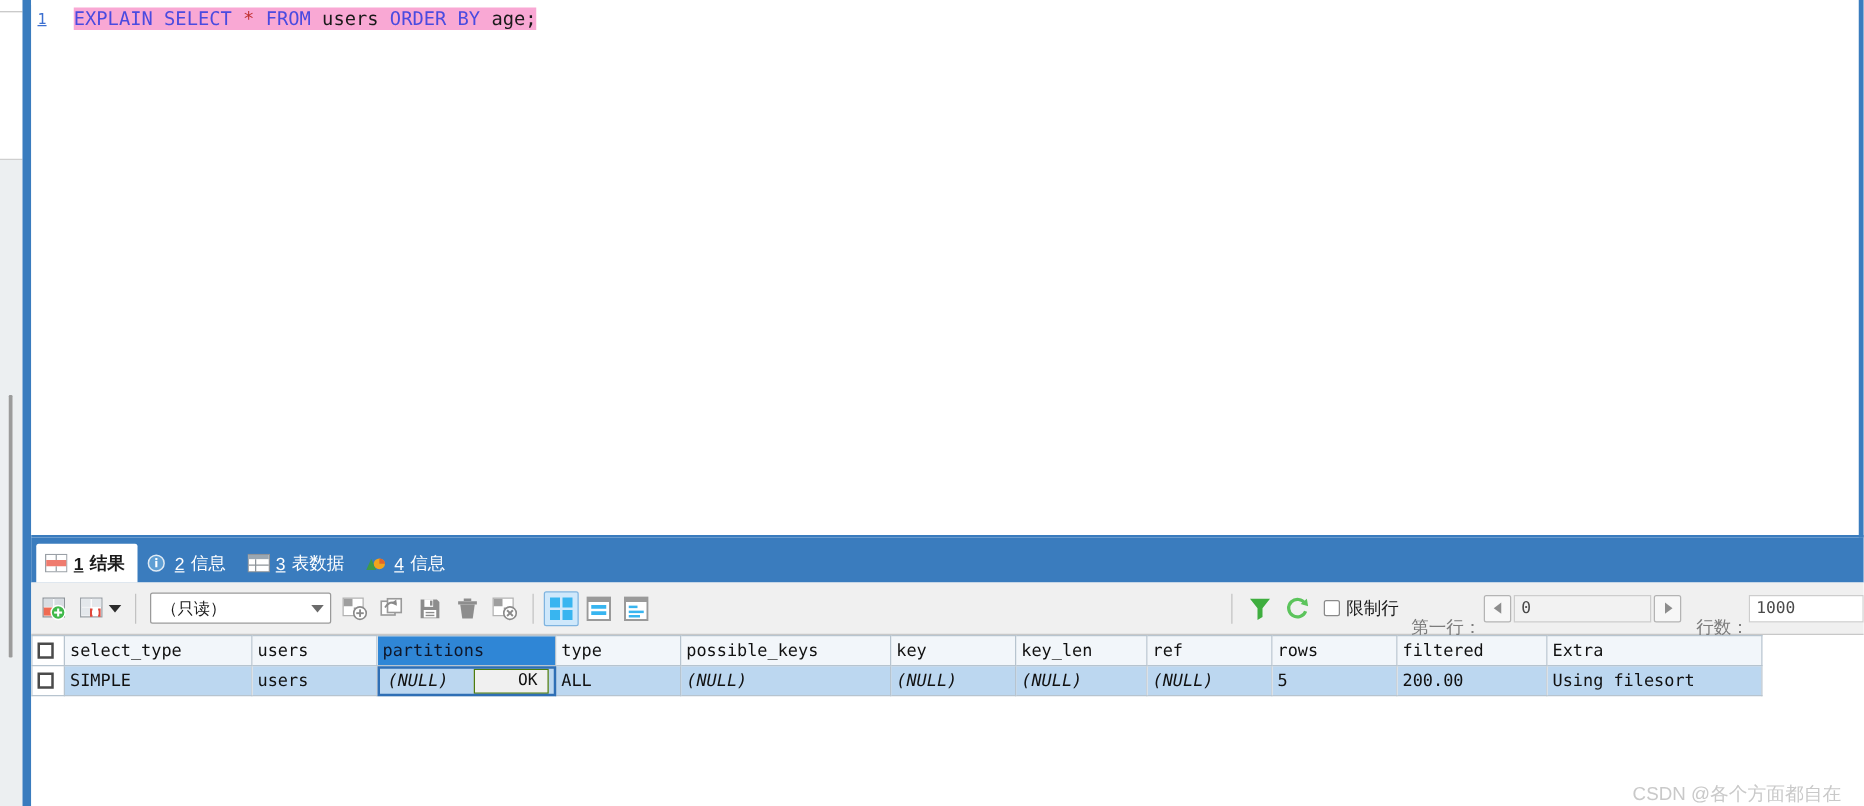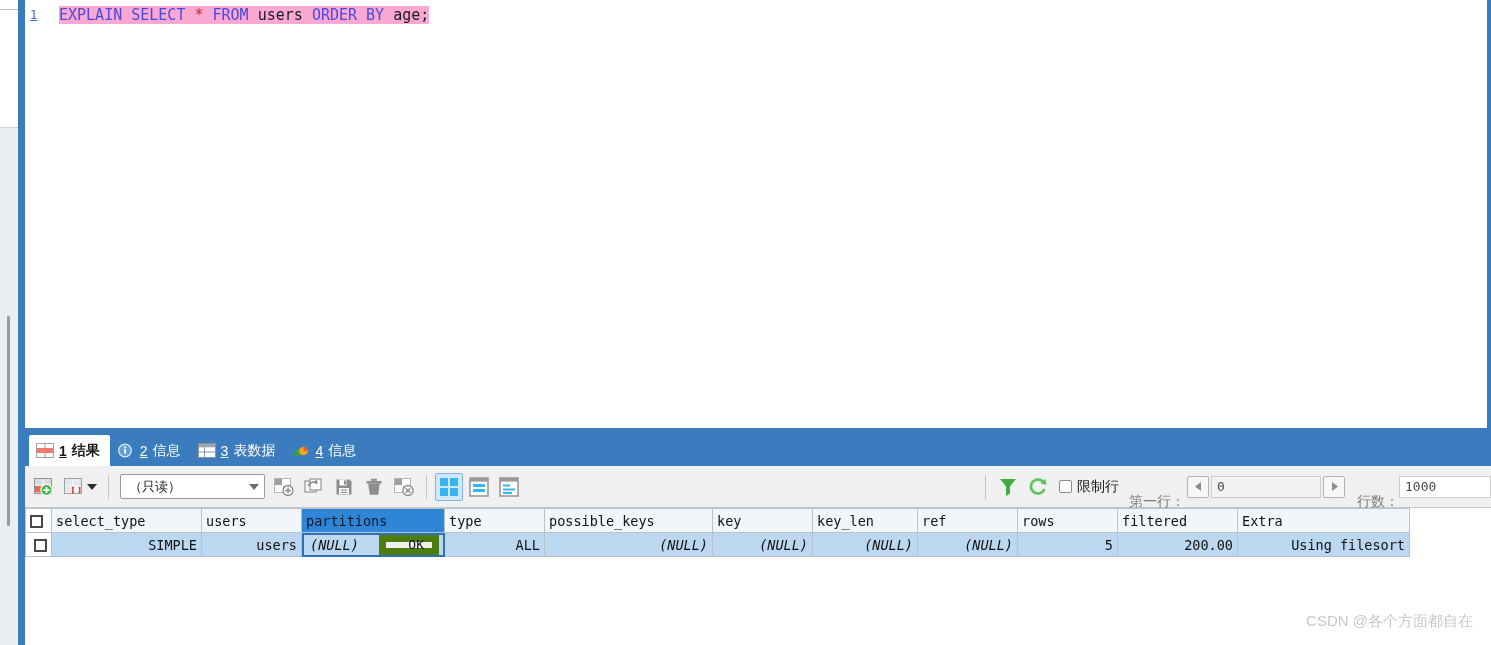--- a/index.html
+++ b/index.html
@@ -229,21 +229,20 @@
   }
   table.rgrid th {
     background: #f2f6fa;
   }
   table.rgrid th.sel {
     background: #2f86d6;
     color: #0f172a;
   }
   table.rgrid td {
     background: #bcd7f0;
-    text-align: right;
   }
   td.chk, th.chk {
     width: 26px; padding: 0;
     text-align: center; vertical-align: middle;
     background: #ffffff !important;
     border-left: none;
   }
   .chkbox {
     width: 13px; height: 13px;
     border: 2px solid #4a4a4a;
@@ -266,31 +265,31 @@
   .partnull {
     padding-left: 4px;
     font-style: italic;
     flex: 0 0 auto;
   }
   .okbtn {
     margin-left: auto;
     height: 20px;
     min-width: 60px;
     background: #f0f0f0;
-    border: 7px solid #4d7c0f;
+    border: 1px solid #4d7c0f;
     display: flex; align-items: center; justify-content: flex-end;
     padding-right: 8px;
     font-size: 13px;
     margin-right: 1px;
   }
 
   
   .wm {
     position: absolute;
-    right: 18px; bottom: 14px;
+    right: 18px; bottom: 0;
     font-size: 15px;
     color: #c9c9c9;
     white-space: nowrap;
     font-family: "Liberation Sans", sans-serif;
   }
   .right-edge {
     position: absolute; right: 0; top: 0;
     width: 4px; height: 430px;
     background: #3a7cbe;
   }

